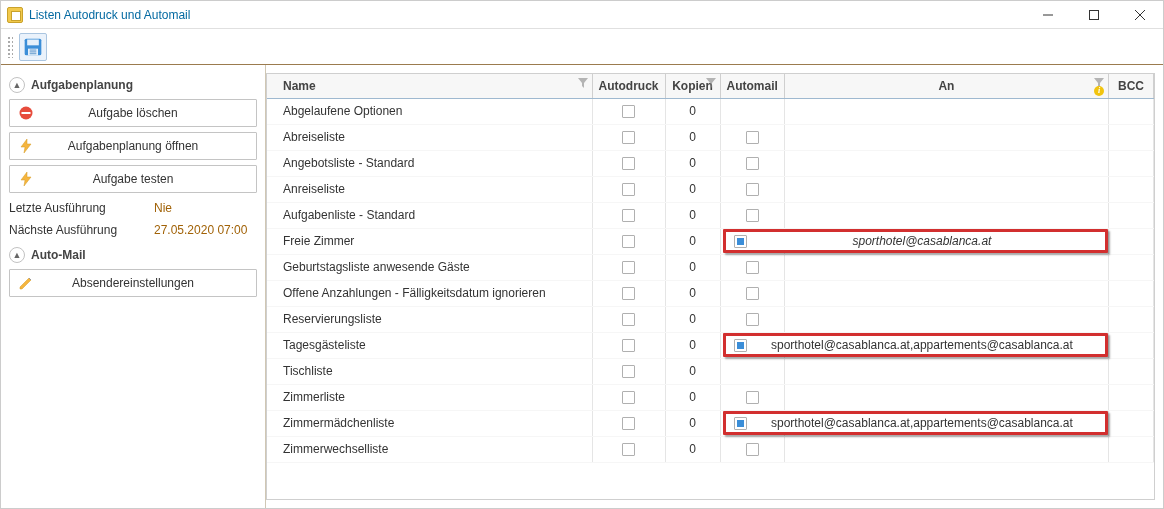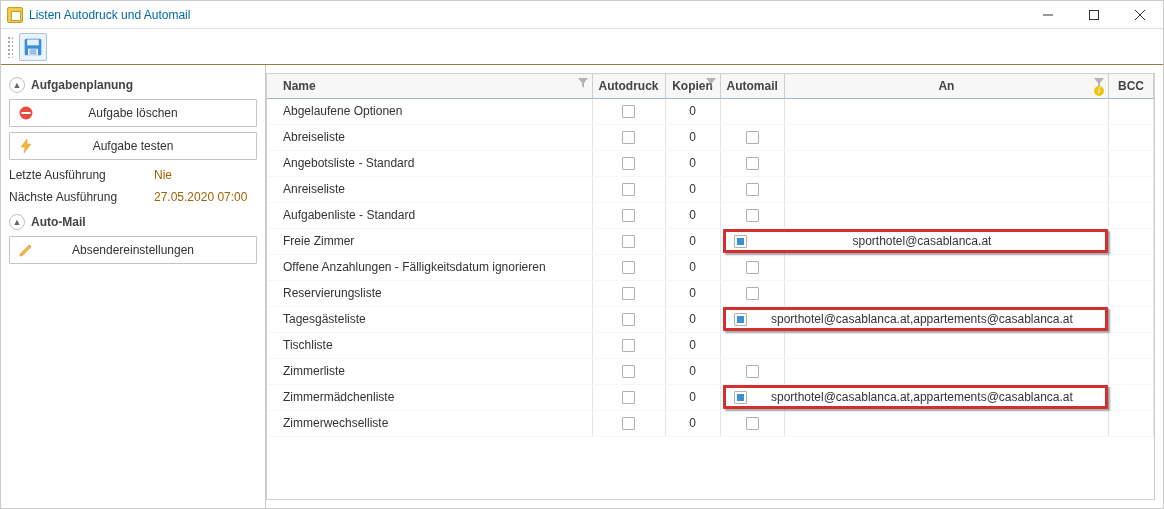--- a/index.html
+++ b/index.html
@@ -285,20 +285,28 @@
     <button class="side-btn">
       <span class="ico">
         <svg viewBox="0 0 16 16" width="16" height="16">
             <circle cx="8" cy="8" r="6.5" fill="#e74c3c"></circle>
             <rect x="3.5" y="7" width="9" height="2" fill="#fff"></rect>
           </svg>
       </span>
       <span>Aufgabe löschen</span>
     </button>
 
+    <button class="side-btn">
+      <span class="ico">
+        <svg viewBox="0 0 16 16" width="16" height="16">
+            <polygon points="9,1 3,9 7,9 6,15 13,6 9,6" fill="#f5b53f" stroke="#d49a20" stroke-width="0.5"></polygon>
+          </svg>
+      </span>
+      <span>Aufgabenplanung öffnen</span>
+    </button>
 
     <button class="side-btn">
       <span class="ico">
         <svg viewBox="0 0 16 16" width="16" height="16">
             <polygon points="9,1 3,9 7,9 6,15 13,6 9,6" fill="#f5b53f" stroke="#d49a20" stroke-width="0.5"></polygon>
           </svg>
       </span>
       <span>Aufgabe testen</span>
     </button>
 
@@ -411,25 +419,33 @@
               <td class="col-mail"><span class="chk"></span></td>
               <td class="col-an"></td>
               <td class="col-bcc"></td>
             </tr>
             <tr>
               <td class="col-name">Freie Zimmer</td>
               <td class="col-auto"><span class="chk"></span></td>
               <td class="col-copies">0</td>
               <td class="col-mail" style="padding: 0px;"></td>
               <td class="col-an" colspan="1" style="padding: 0px; position: relative; overflow: visible;">
-                <div class="hl-red" style="margin-left: -62px; width: calc(100% + 62px);">
+                <div class="hl-red" style="margin-left: -62px; width: calc(100% + 62px); font-style: italic;">
                   <span class="chk on"></span>
                   <span class="an-text">sporthotel@casablanca.at</span>
                 </div>
               </td>
+              <td class="col-bcc"></td>
+            </tr>
+            <tr>
+              <td class="col-name">Geburtstagsliste anwesende Gäste</td>
+              <td class="col-auto"><span class="chk"></span></td>
+              <td class="col-copies">0</td>
+              <td class="col-mail"><span class="chk"></span></td>
+              <td class="col-an"></td>
               <td class="col-bcc"></td>
             </tr>
             <tr>
               <td class="col-name">Offene Anzahlungen - Fälligkeitsdatum ignorieren</td>
               <td class="col-auto"><span class="chk"></span></td>
               <td class="col-copies">0</td>
               <td class="col-mail"><span class="chk"></span></td>
               <td class="col-an"></td>
               <td class="col-bcc"></td>
             </tr>

